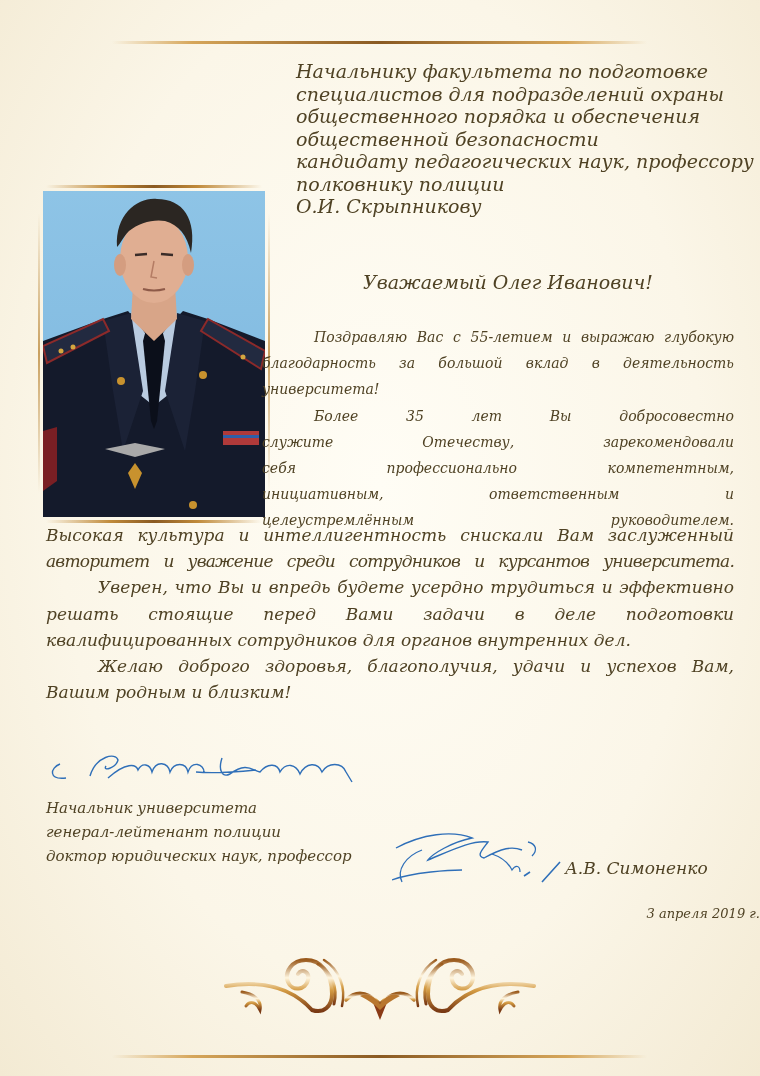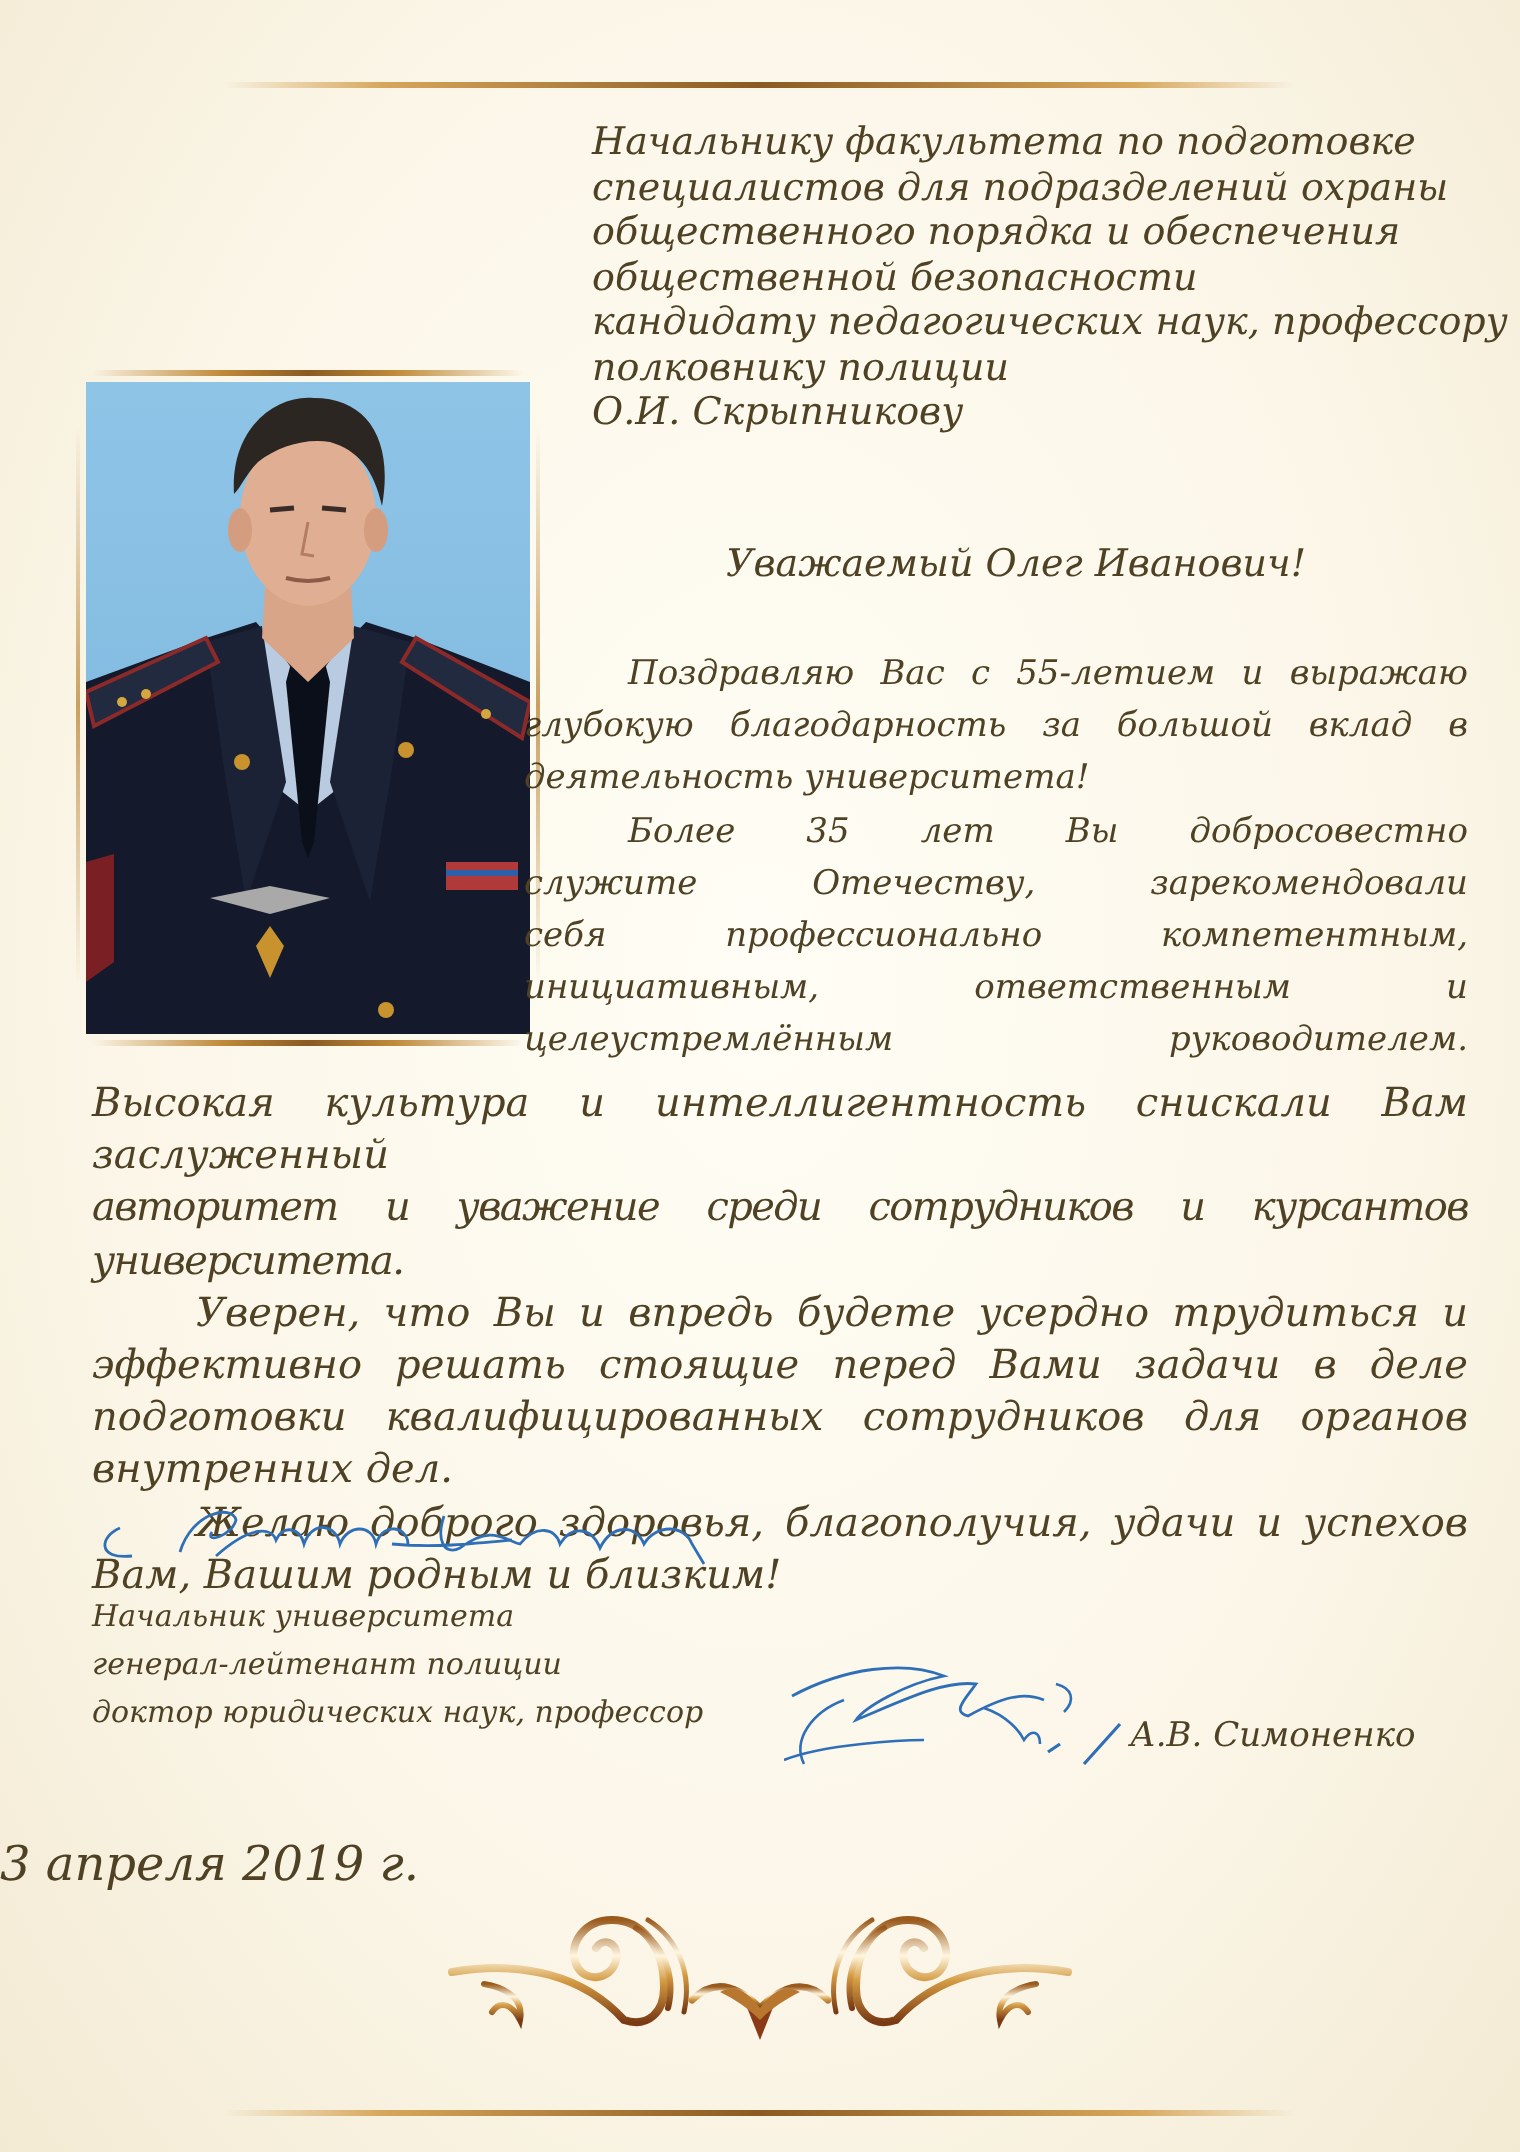--- a/index.html
+++ b/index.html
@@ -42,50 +42,50 @@
   }
   .addressee div { white-space:nowrap; }
 
   .greeting {
     position:absolute; left:280px; top:271px; width:456px; text-align:center;
     font-style:italic; font-size:19px;
   }
 
   .body-right {
     position:absolute; left:262px; top:324px; width:472px;
-    font-style:italic; font-size:17px; line-height:26.2px; text-align:justify;
+    font-style:italic; font-size:14px; line-height:26.2px; text-align:justify;
   }
   .body-right p { margin:0; }
   .indent { text-indent:52px; }
   .just-line { text-align-last: justify; }
 
   .body-full {
-    position:absolute; left:46px; top:538px; width:688px;
-    font-style:italic; font-size:20px; line-height:26.2px; text-align:justify;
+    position:absolute; left:46px; top:522px; width:688px;
+    font-style:italic; font-size:17px; line-height:26.2px; text-align:justify;
   }
   .body-full p { margin:0; }
   .tight { letter-spacing:-0.8px; word-spacing:-3px; }
 
   .handwrite {
     position:absolute; left:46px; top:748px; width:330px; height:40px;
   }
 
   .signature-block {
     position:absolute; left:46px; top:796px; width:320px;
     font-style:italic; font-size:15px; line-height:24px;
   }
   .signature-block div { white-space:nowrap; }
   .sig-scribble { position:absolute; left:392px; top:820px; width:172px; height:68px; }
   .signer-name {
     position:absolute; left:565px; top:858px; font-style:italic; font-size:17px;
   }
 
   .date {
-    position:absolute; left:0; width:760px; top:906px; text-align:left;
-    font-style:italic; font-size:24px;margin-top:12px;
+    position:absolute; left:0; width:760px; top:906px; text-align:right;
+    font-style:italic; font-size:13px;
   }
   .ornament { position:absolute; left:222px; top:948px; width:316px; height:74px; }
 </style>
 </head>
 <body>
 
 <div class="rule rule-top"></div>
 
 <div class="photo-frame">
   <div class="frame-top"></div>

